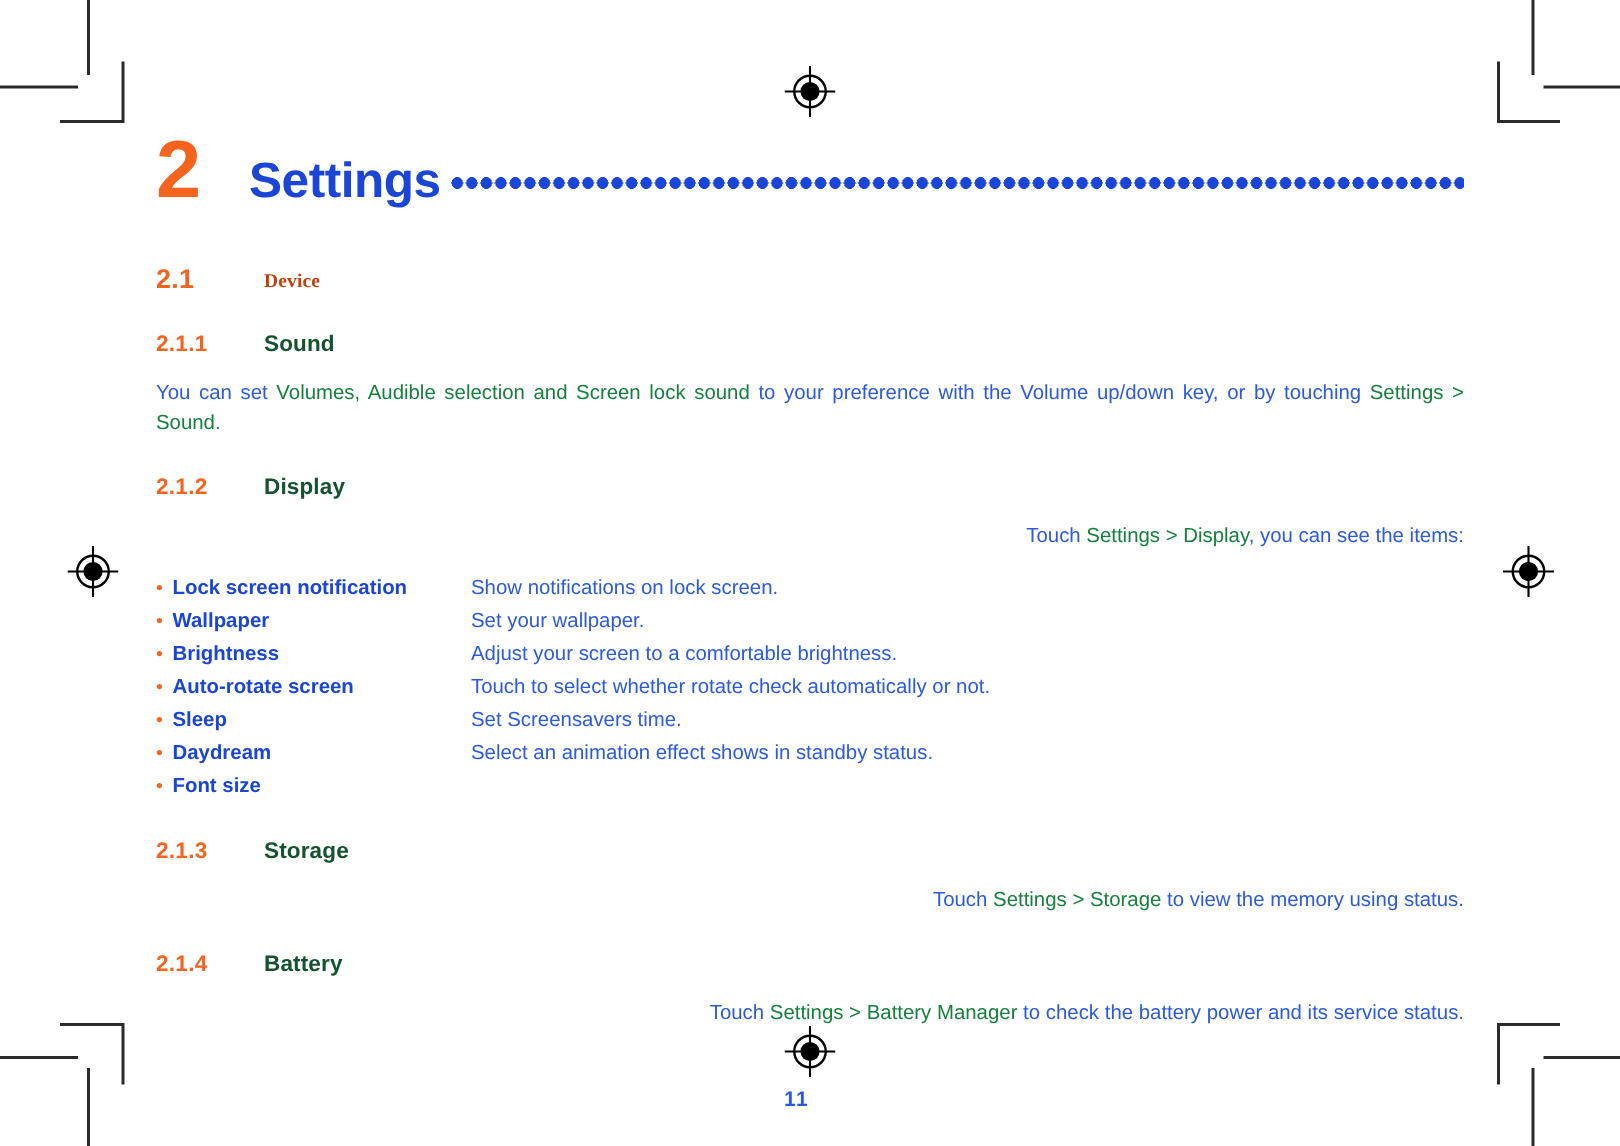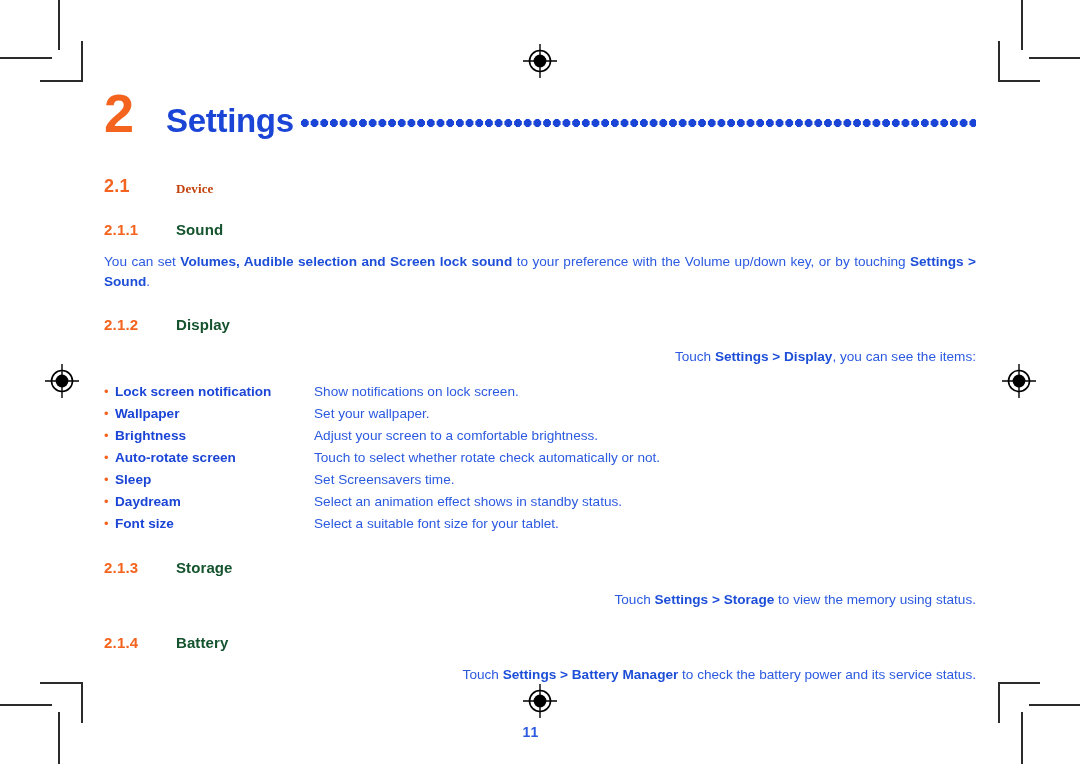--- a/index.html
+++ b/index.html
@@ -74,21 +74,21 @@
     height: 8px;
     background-image: radial-gradient(circle closest-side, #1a45d6 96%, rgba(0,0,0,0) 100%);
     background-size: 9.7px 8px;
     background-repeat: repeat-x;
     background-position: left bottom;
   }
 
   
   .h2 {
     display: flex;
-    align-items: flex-end;
+    align-items: center;
     margin-top: 28px;
   }
   .h2 .num {
     color: #f4641e;
     font-size: 18px;
     font-weight: bold;
     width: 72px;
     flex: 0 0 72px;
     letter-spacing: 0.2px;
   }
@@ -123,21 +123,21 @@
   
   .para {
     color: #2b5ae0;
     font-size: 13.6px;
     line-height: 20px;
     margin-top: 14px;
     text-align: justify;
     text-justify: inter-word;
   }
   .para.nojust { text-align: right; }
-  .para b { font-weight: bold; color: #1d4ed8; }
+  .para b { font-weight: normal; color: #15803d; }
 
   
   .deflist {
     margin-top: 10px;
   }
   .defrow {
     display: flex;
     align-items: baseline;
     line-height: 22px;
   }
@@ -279,21 +279,20 @@
       <span class="desc">Set Screensavers time.</span>
     </div>
     <div class="defrow">
       <span class="bullet">•</span>
       <span class="term">Daydream</span>
       <span class="desc">Select an animation effect shows in standby status.</span>
     </div>
     <div class="defrow">
       <span class="bullet">•</span>
       <span class="term">Font size</span>
-      <span class="desc">Select a suitable font size for your tablet.</span>
     </div>
   </div>
 
   <div class="h3">
     <span class="num">2.1.3</span>
     <span class="txt">Storage</span>
   </div>
   <p class="para nojust"><span>Touch </span><b>Settings &gt; Storage</b><span> to view the memory using status.</span></p>
 
   <div class="h3">

